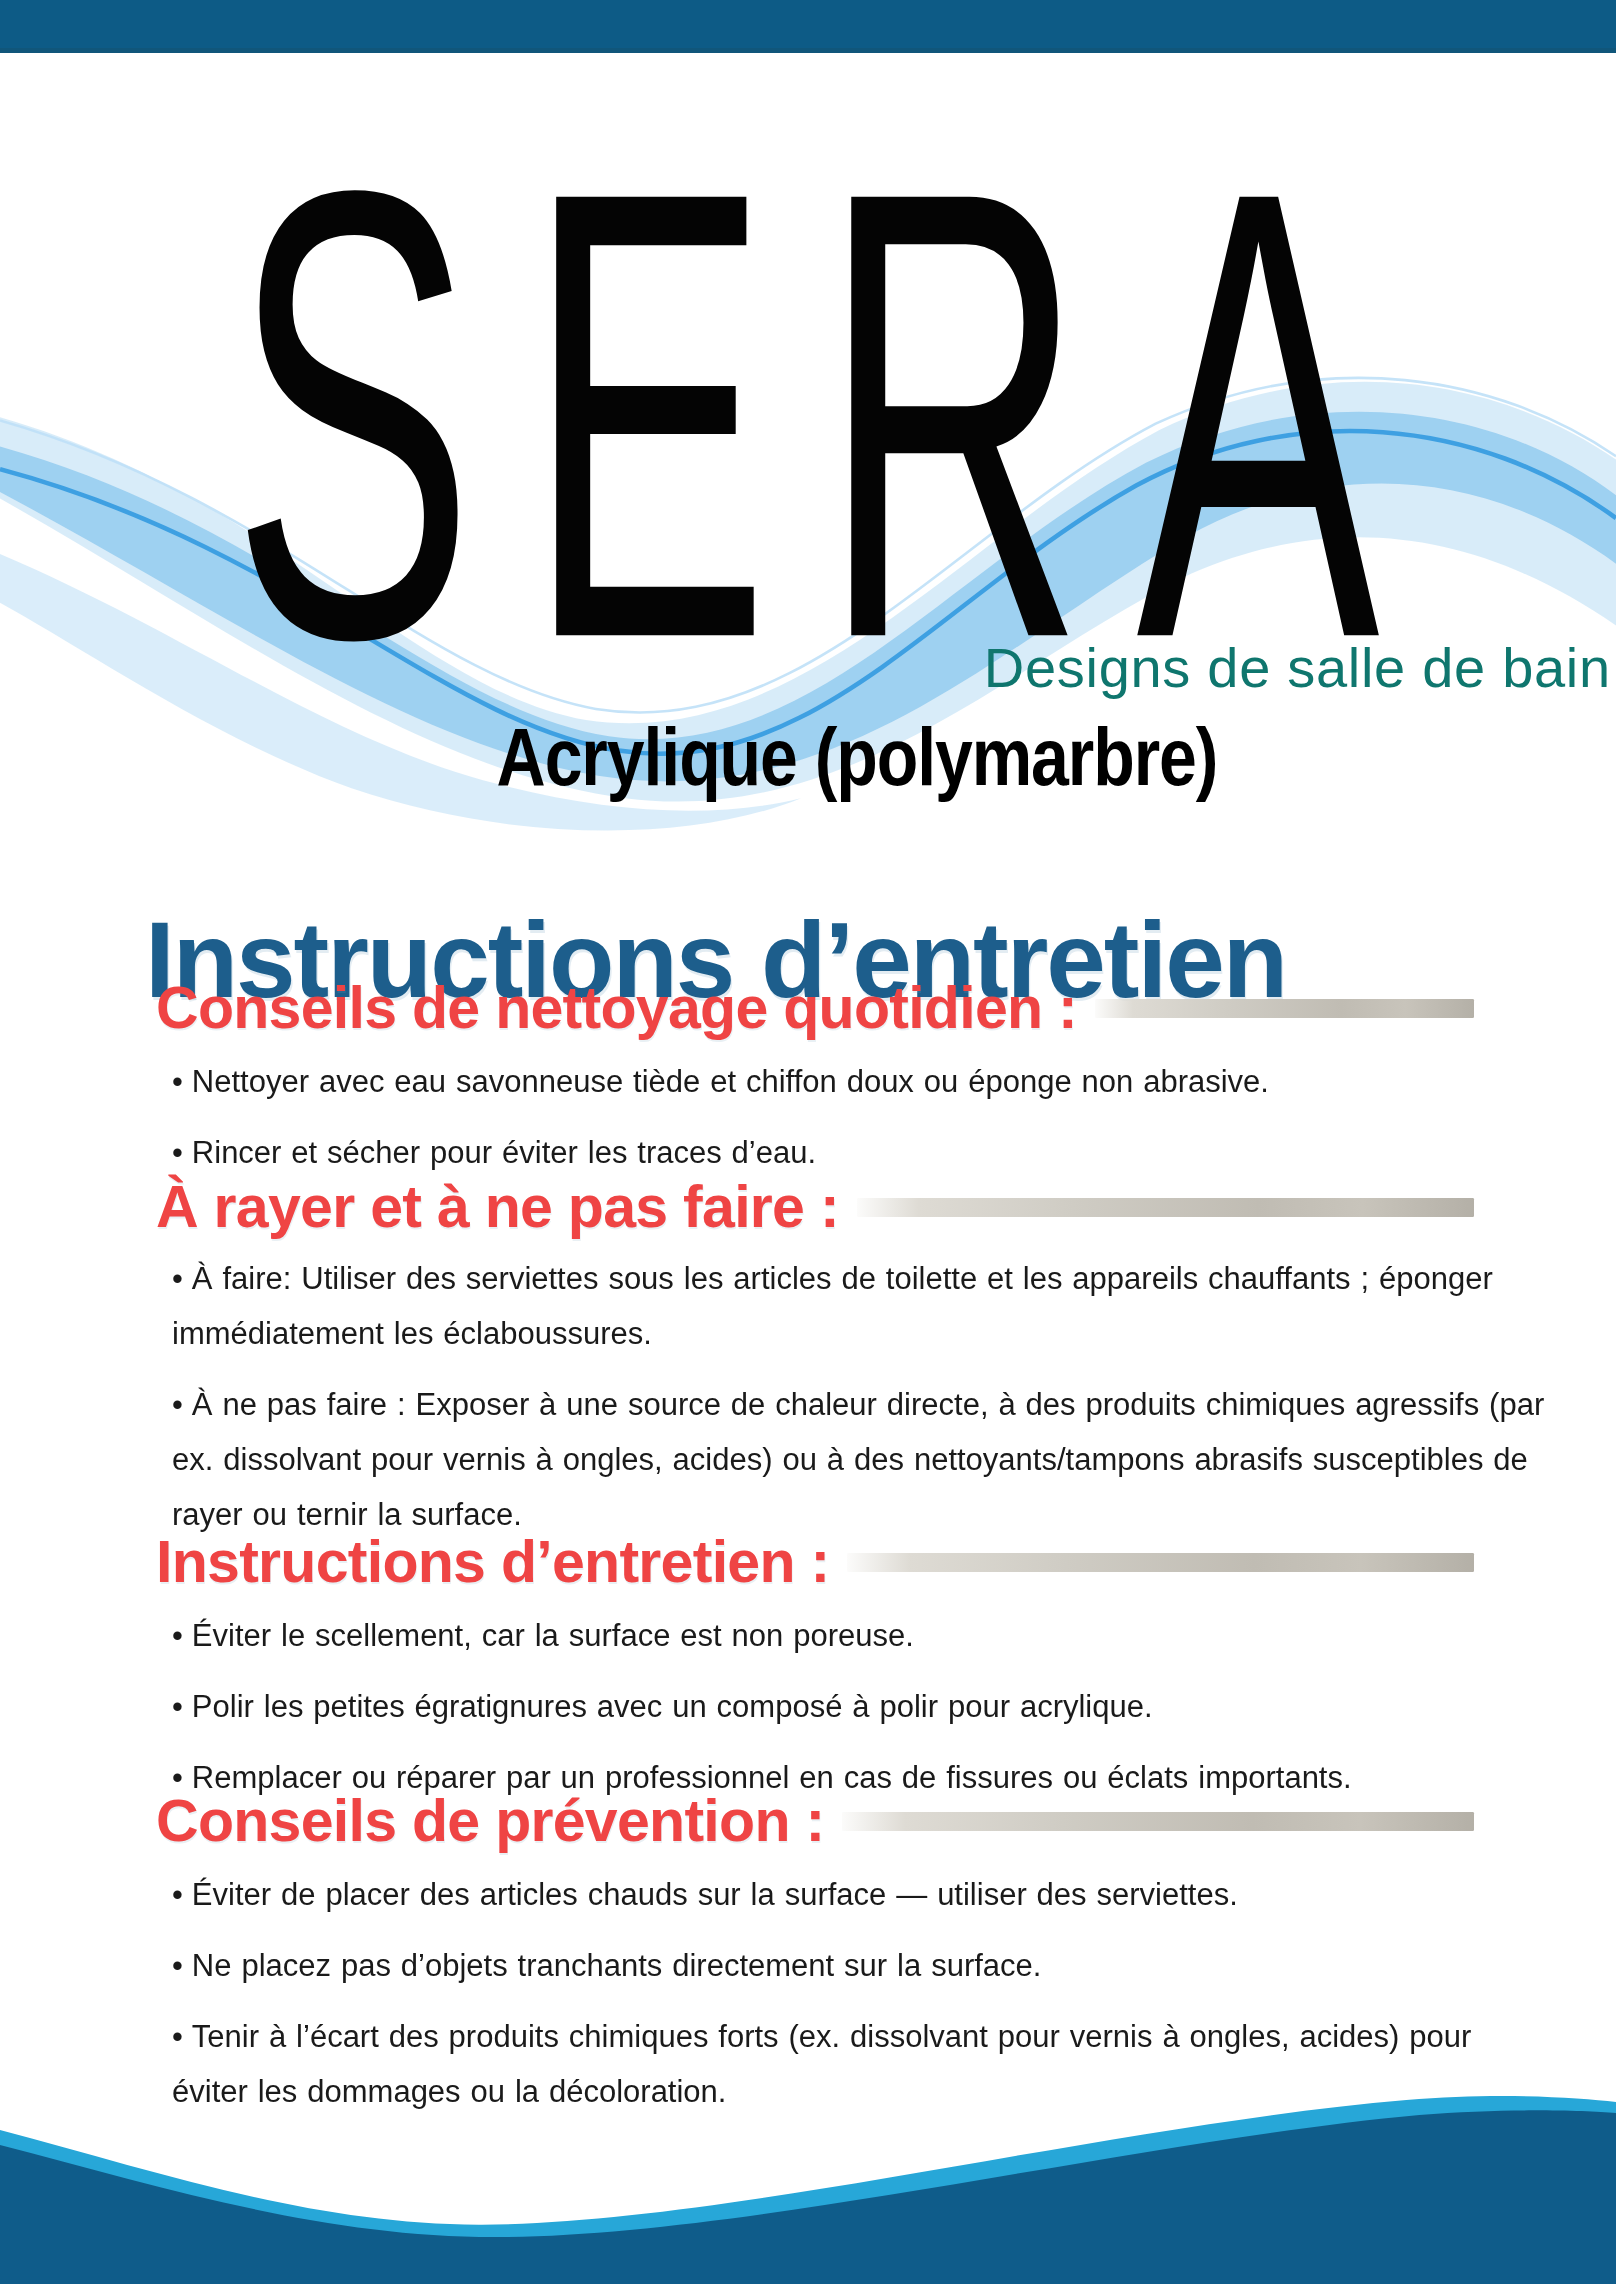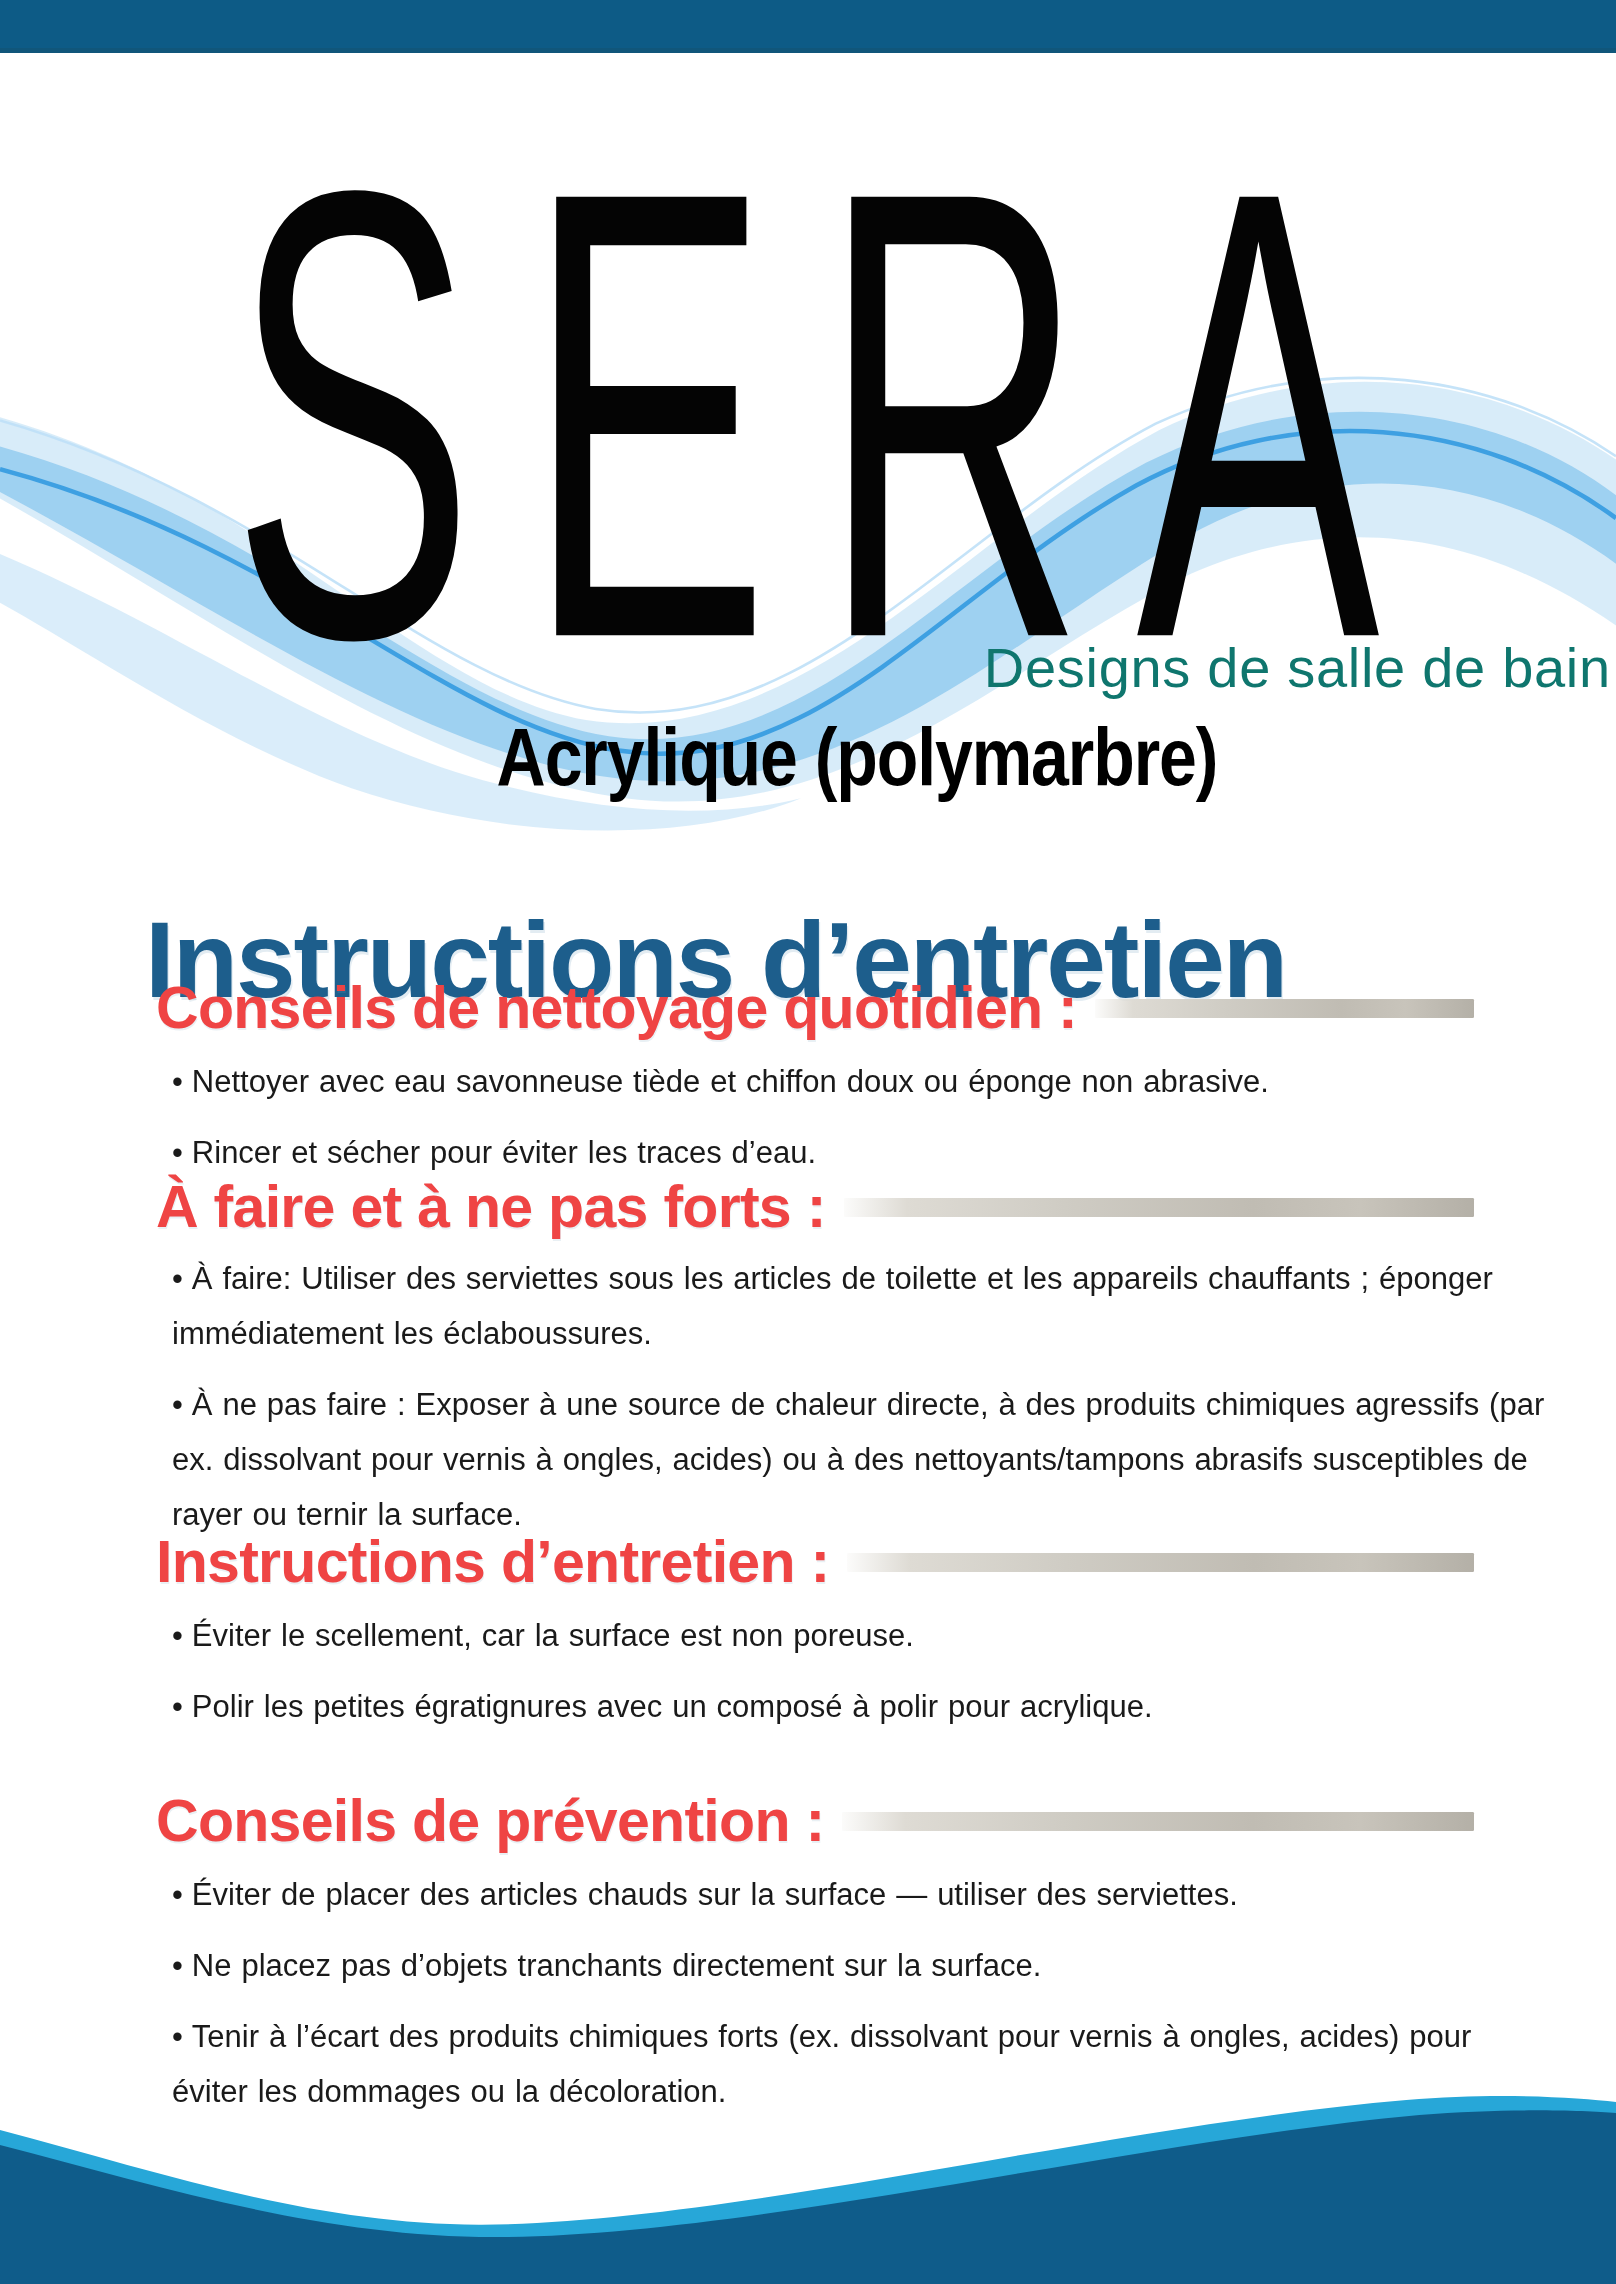--- a/index.html
+++ b/index.html
@@ -94,37 +94,38 @@
       <div class="sec-rule"></div>
     </div>
     <div class="bullets">
         <p class="bullet"><span class="bdot">•</span><span>Nettoyer avec eau savonneuse tiède et chiffon doux ou éponge non abrasive.</span></p>
         <p class="bullet"><span class="bdot">•</span><span>Rincer et sécher pour éviter les traces d’eau.</span></p>
       </div>
   </section>
 
   <section class="section s1">
     <div class="sec-head">
-      <h2 class="sec-title">À faire et à ne pas forts :</h2>
+      <h2 class="sec-title">À rayer et à ne pas faire :</h2>
       <div class="sec-rule"></div>
     </div>
     <div class="bullets">
         <p class="bullet"><span class="bdot">•</span><span>À faire: Utiliser des serviettes sous les articles de toilette et les appareils chauffants ; éponger immédiatement les éclaboussures.</span></p>
         <p class="bullet"><span class="bdot">•</span><span>À ne pas faire : Exposer à une source de chaleur directe, à des produits chimiques agressifs (par ex. dissolvant pour vernis à ongles, acides) ou à des nettoyants/tampons abrasifs susceptibles de rayer ou ternir la surface.</span></p>
       </div>
   </section>
 
   <section class="section s2">
     <div class="sec-head">
       <h2 class="sec-title">Instructions d’entretien :</h2>
       <div class="sec-rule"></div>
     </div>
     <div class="bullets">
         <p class="bullet"><span class="bdot">•</span><span>Éviter le scellement, car la surface est non poreuse.</span></p>
         <p class="bullet"><span class="bdot">•</span><span>Polir les petites égratignures avec un composé à polir pour acrylique.</span></p>
+        <p class="bullet"><span class="bdot">•</span><span>Remplacer ou réparer par un professionnel en cas de fissures ou éclats importants.</span></p>
       </div>
   </section>
 
   <section class="section s3">
     <div class="sec-head">
       <h2 class="sec-title">Conseils de prévention :</h2>
       <div class="sec-rule"></div>
     </div>
     <div class="bullets">
         <p class="bullet"><span class="bdot">•</span><span>Éviter de placer des articles chauds sur la surface — utiliser des serviettes.</span></p>

